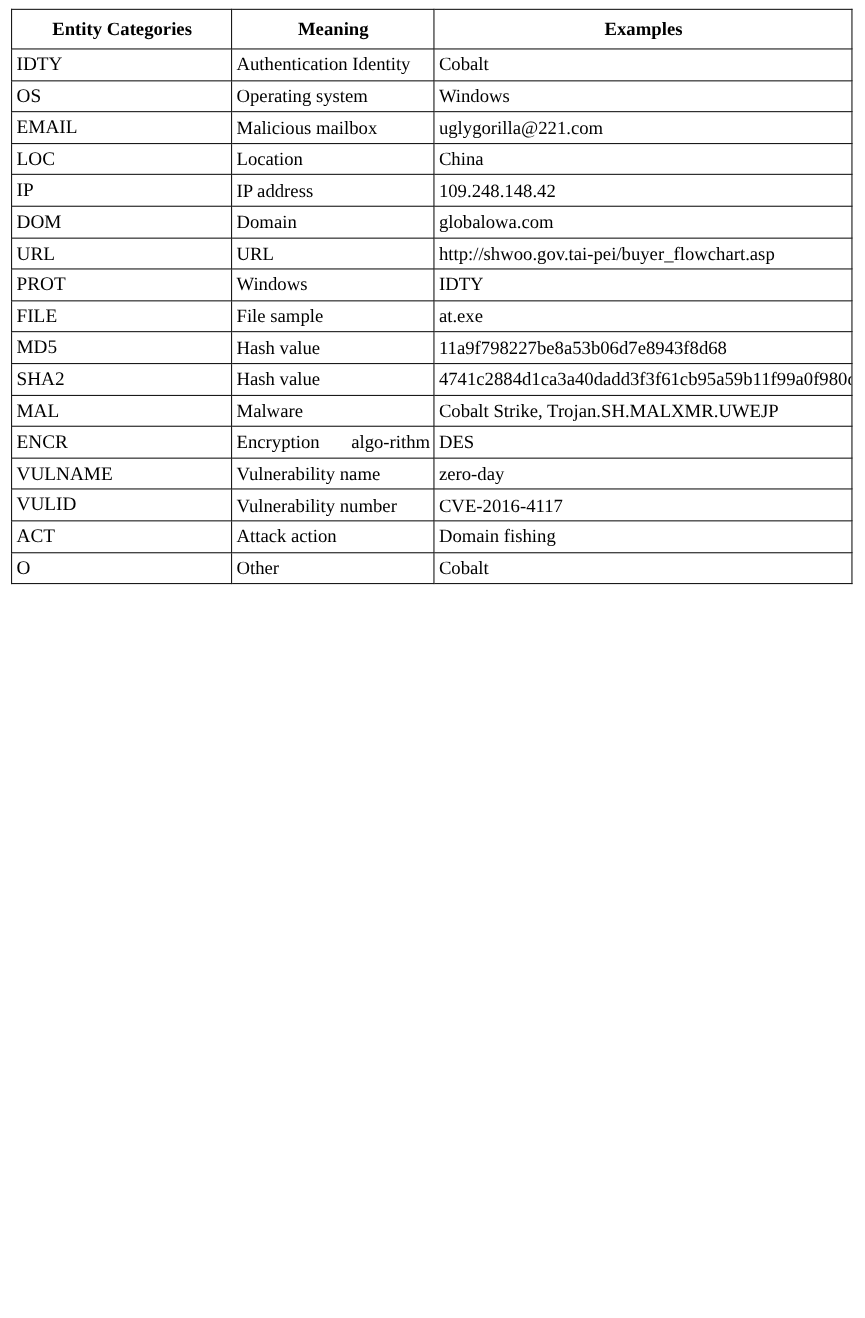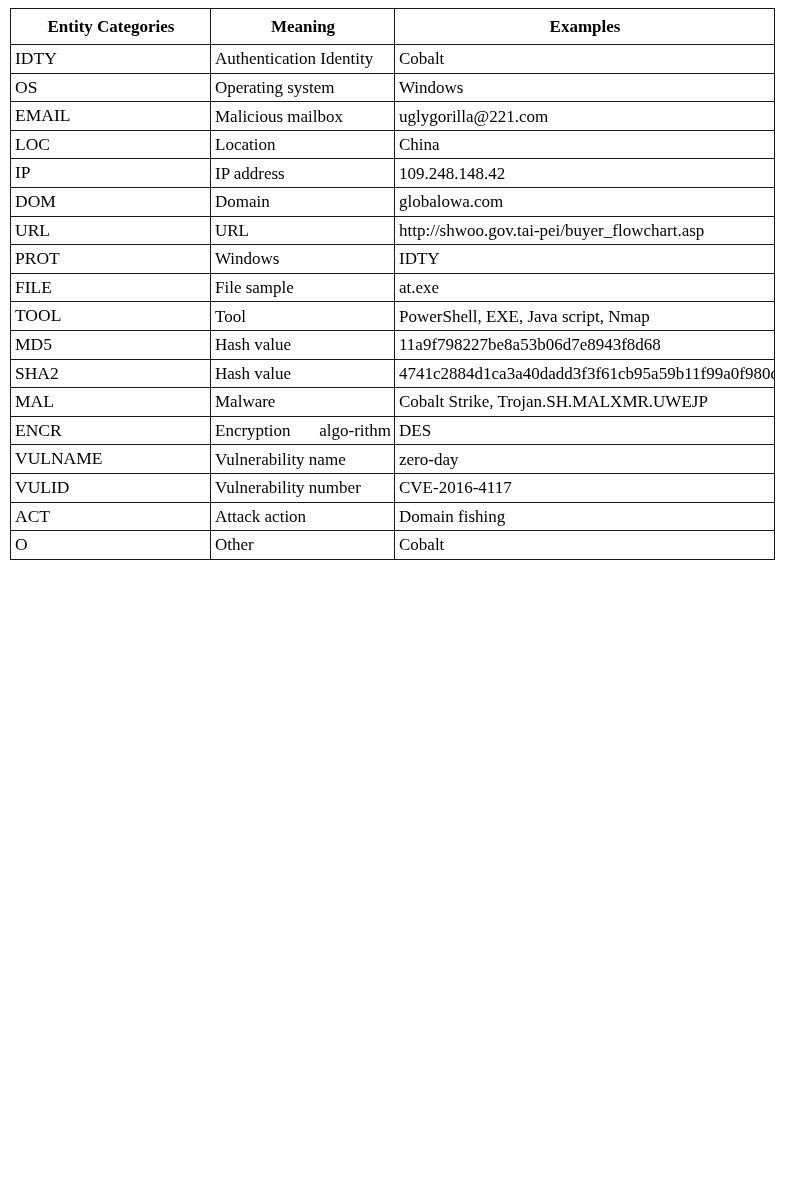--- a/index.html
+++ b/index.html
@@ -115,25 +115,20 @@
         <td class="cat">PROT</td>
         <td class="mean">Windows</td>
         <td class="ex">IDTY</td>
       </tr>
       <tr>
         <td class="cat">FILE</td>
         <td class="mean">File sample</td>
         <td class="ex">at.exe</td>
       </tr>
       <tr>
-        <td class="cat">TOOL</td>
-        <td class="mean">Tool</td>
-        <td class="ex">PowerShell, EXE, Java script, Nmap</td>
-      </tr>
-      <tr>
         <td class="cat">MD5</td>
         <td class="mean">Hash value</td>
         <td class="ex">11a9f798227be8a53b06d7e8943f8d68</td>
       </tr>
       <tr class="row-tall">
         <td class="cat">SHA2</td>
         <td class="mean">Hash value</td>
         <td class="ex">4741c2884d1ca3a40dadd3f3f61cb95a59b11f99a0f980dbadc663b85eb77a2a</td>
       </tr>
       <tr class="row-tall">

